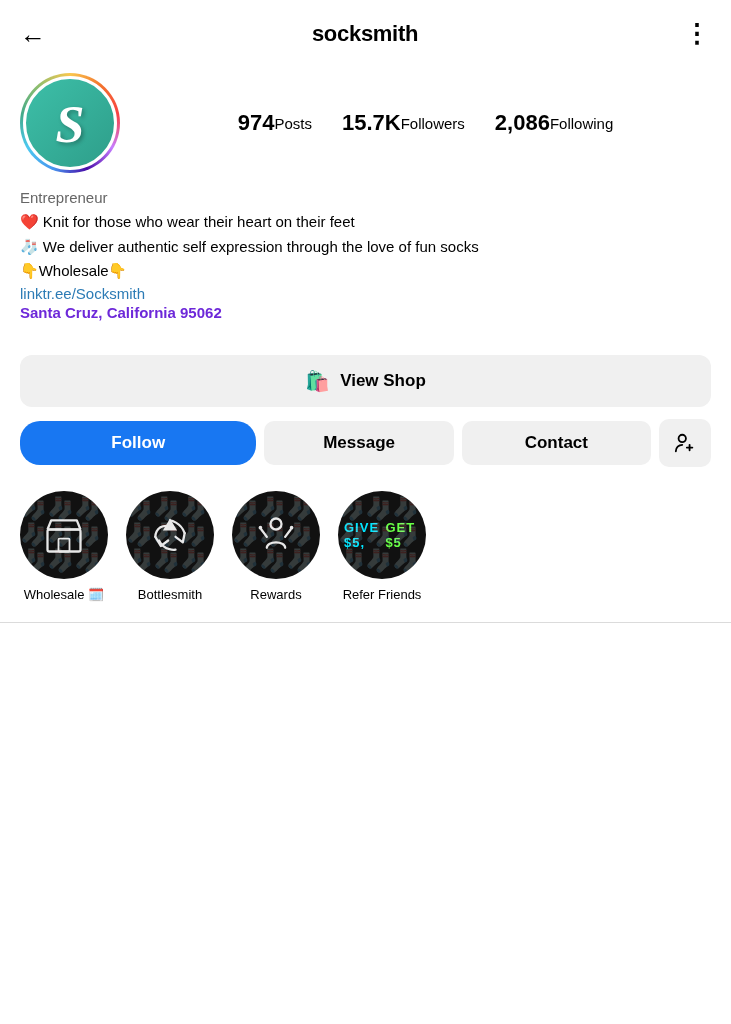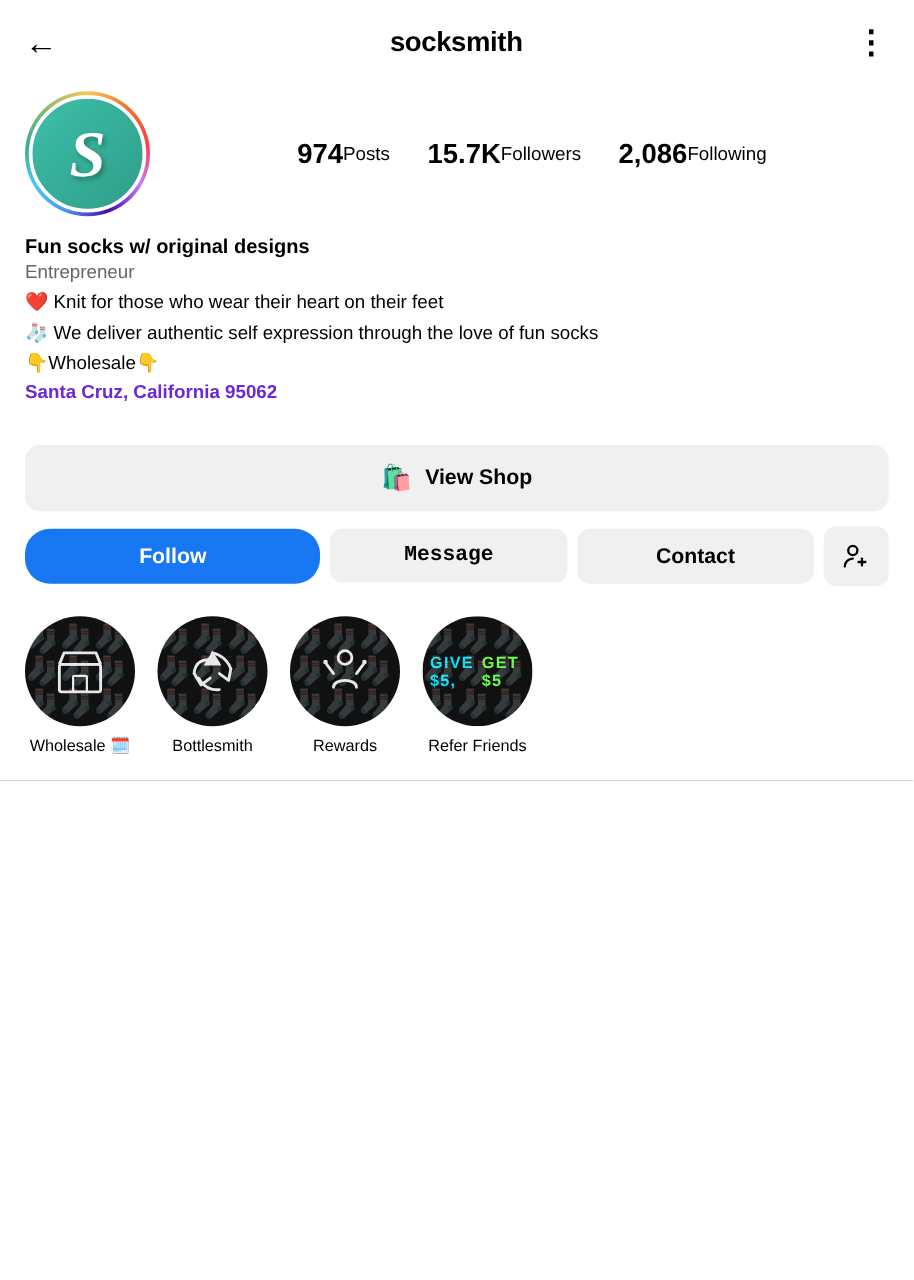--- a/index.html
+++ b/index.html
@@ -186,21 +186,20 @@
     .btn-message {
       flex: 1;
       background: #f0f0f0;
       color: #000;
       border: none;
       border-radius: 10px;
       padding: 12px 16px;
       font-size: 17px;
       font-weight: 600;
       cursor: pointer;
-      font-family: Liberation Mono, monospace;
     }
     .btn-contact {
       flex: 1;
       background: #f0f0f0;
       color: #000;
       border: none;
       border-radius: 10px;
       padding: 12px 16px;
       font-size: 17px;
       font-weight: 600;
@@ -332,25 +331,25 @@
         <span class="stat-label">Followers</span>
       </div>
       <div class="stat-item">
         <span class="stat-number">2,086</span>
         <span class="stat-label">Following</span>
       </div>
     </div>
   </div>
 
   <div class="bio-section">
-    <div class="bio-name">Fun socks w/ original designs</div>
     <div class="bio-category">Entrepreneur</div>
     <div class="bio-text">❤️ Knit for those who wear their heart on their feet</div>
     <div class="bio-text">🧦 We deliver authentic self expression through the love of fun socks</div>
     <div class="bio-text">👇Wholesale👇</div>
+    <a class="bio-link">linktr.ee/Socksmith</a>
     <div class="bio-location">Santa Cruz, California 95062</div>
   </div>
 </div>
 
 <button class="view-shop-btn">
   <span class="shop-icon">🛍️</span>
   <span>View Shop</span>
 </button>
 
 <div class="action-buttons">

